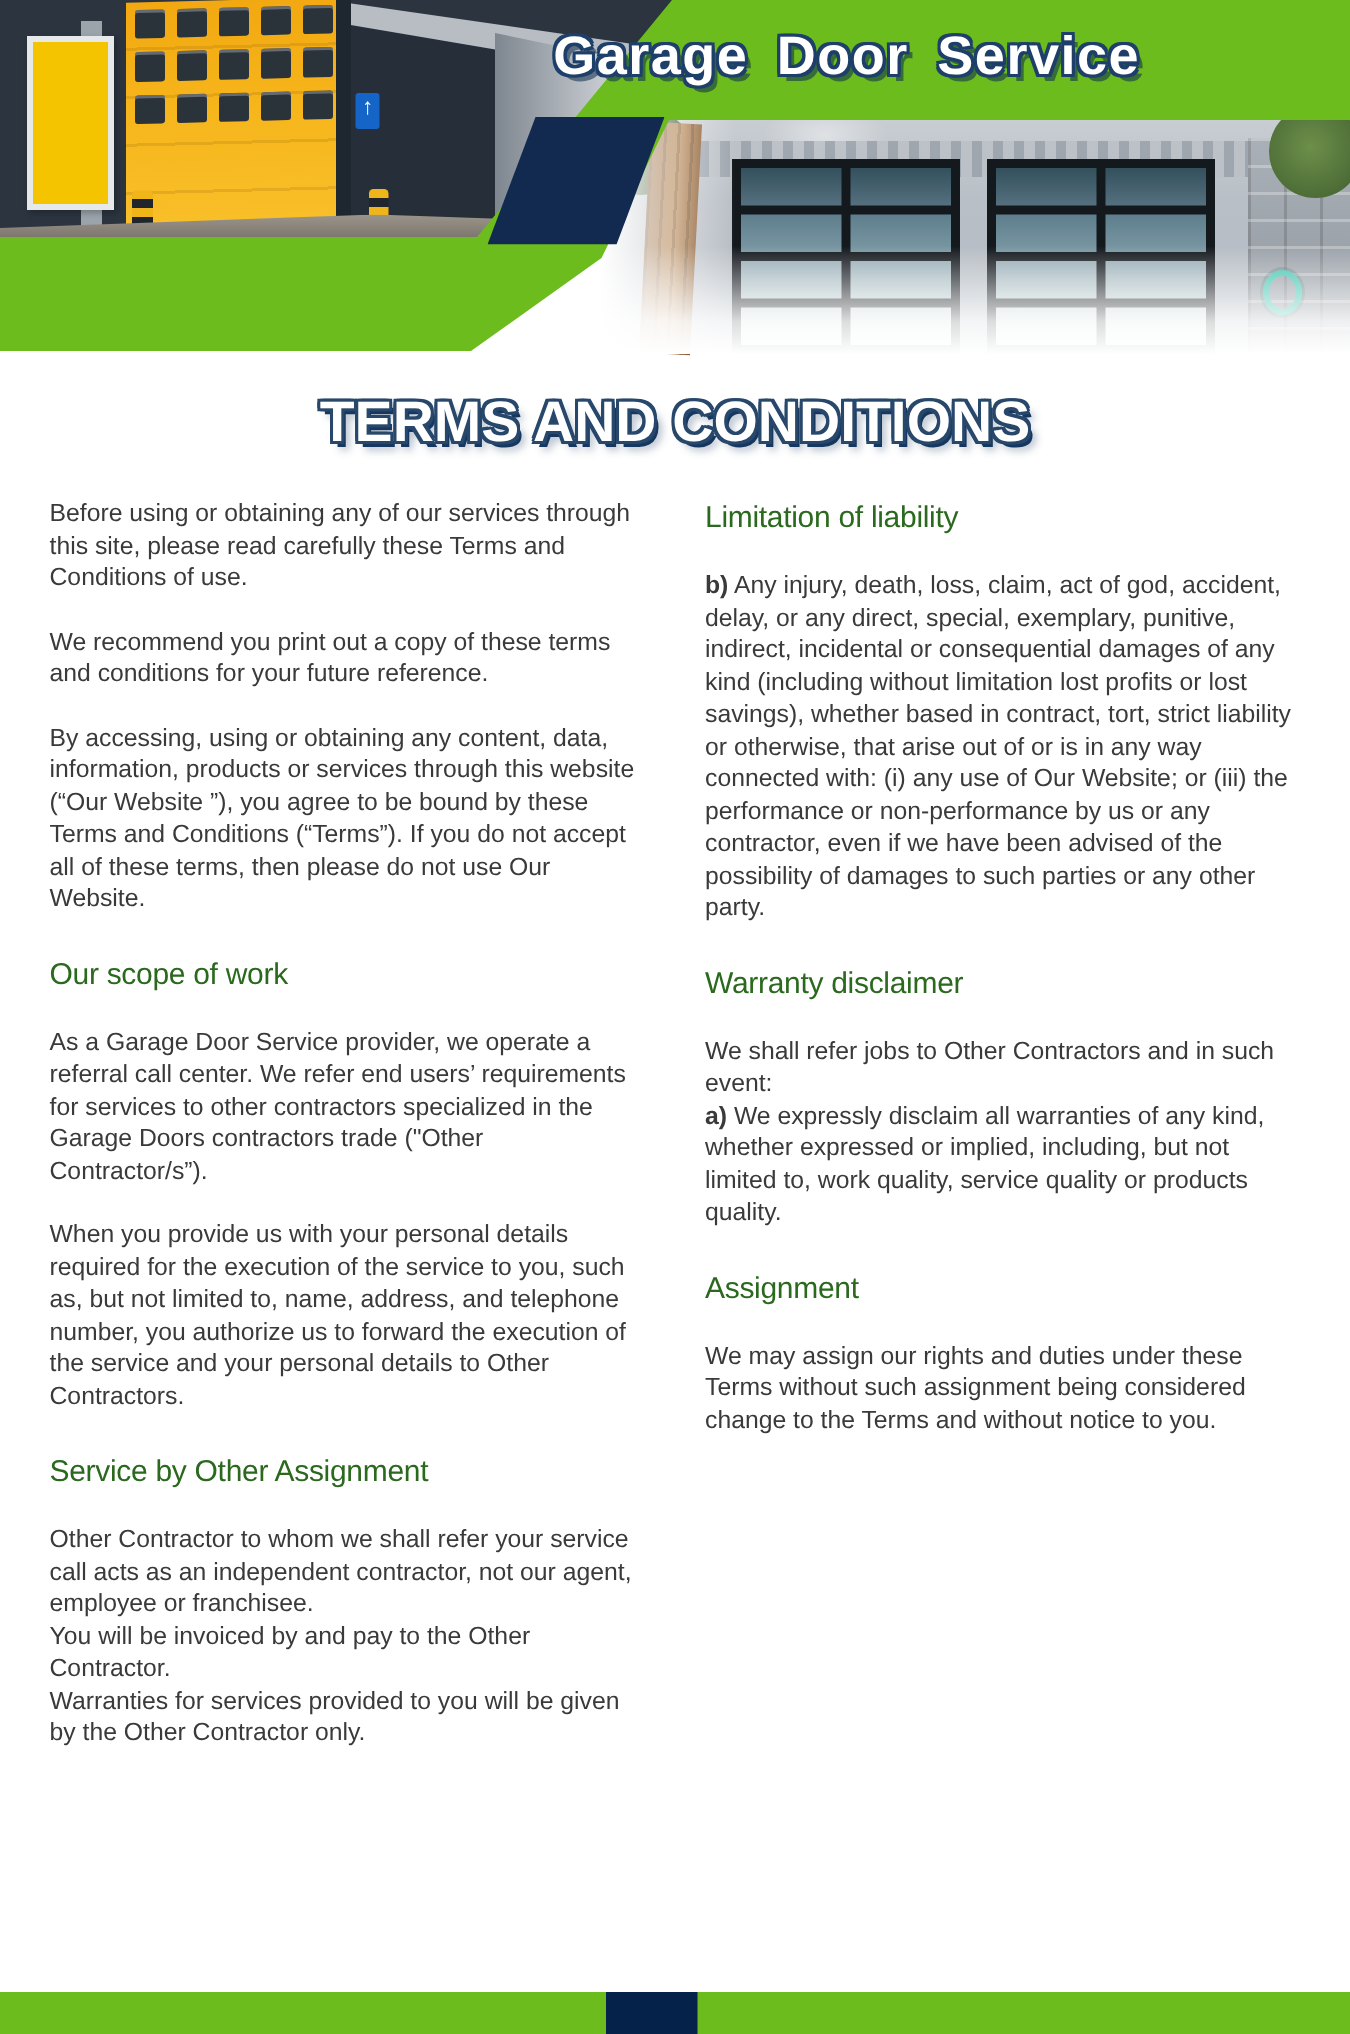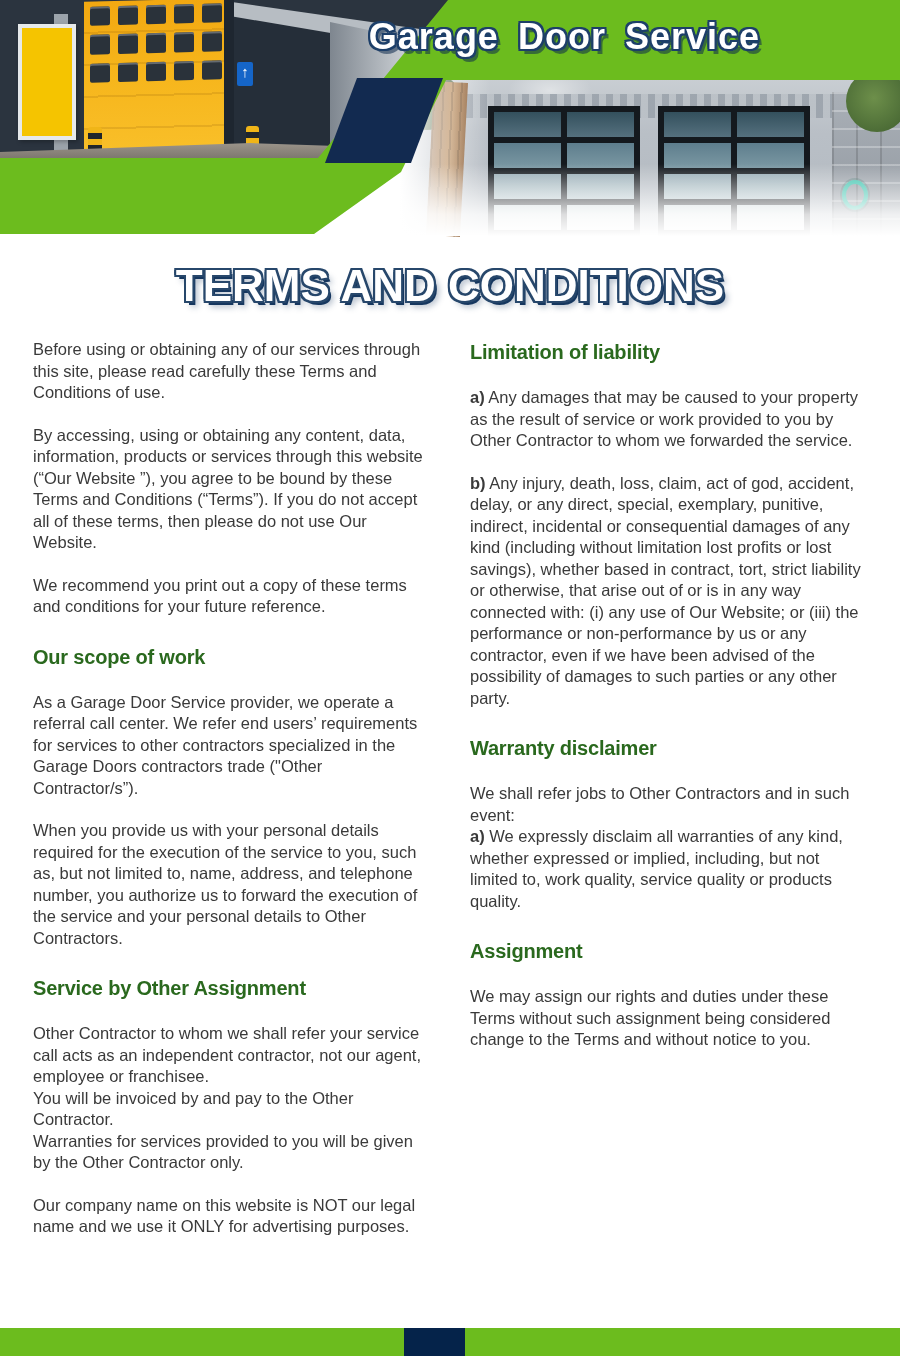--- a/index.html
+++ b/index.html
@@ -89,35 +89,35 @@
     clip-path:polygon(357px 78px,443px 78px,411px 163px,325px 163px); }
 
   .brand { position:absolute; top:16px; right:32px; z-index:4;
     font-size:36px; font-weight:bold; letter-spacing:1px; word-spacing:8px; color:#ffffff;
     text-shadow:
       -2px -2px 0 #1d3f69, 2px -2px 0 #1d3f69, -2px 2px 0 #1d3f69, 2px 2px 0 #1d3f69,
       0 -2px 0 #1d3f69, 0 2px 0 #1d3f69, -2px 0 0 #1d3f69, 2px 0 0 #1d3f69,
       4px 5px 0 rgba(13,42,77,.55); }
 
   
-  .page-title { margin:24px auto 0; text-align:center; font-size:44px; font-weight:bold;
+  .page-title { margin:24px auto 0; text-align:center; font-size:38px; font-weight:bold;
     letter-spacing:0; color:#ffffff;
     text-shadow:
       -2px -2px 0 #27476b, 2px -2px 0 #27476b, -2px 2px 0 #27476b, 2px 2px 0 #27476b,
       0 -2px 0 #27476b, 0 2px 0 #27476b, -2px 0 0 #27476b, 2px 0 0 #27476b,
       3px 4px 0 #16375f, 5px 6px 6px rgba(22,55,95,.35); }
 
   
   .columns { display:flex; gap:40px; padding:28px 33px 0 33px; }
   .col { width:405px; }
   .body-text { font-size:16.5px; line-height:21.5px; color:var(--text,#3a3a3a);
     margin:0 0 21px; white-space:pre-line; }
   .body-text.tight { margin-bottom:0; }
   .body-text b { font-weight:bold; }
-  .sec-heading { font-size:20px; line-height:26px; font-weight:bold; color:var(--hgreen,#2a691e);
+  .sec-heading { font-size:20px; line-height:26px; font-weight:normal; color:var(--hgreen,#2a691e);
     letter-spacing:-0.2px; margin:26px 0 22px; }
   .col > :first-child { margin-top:0; }
 
   
   .footer { position:absolute; left:0; bottom:0; width:900px; height:28px;
     background:var(--green,#6cbc1e); z-index:5; }
   .footer-accent { position:absolute; left:404px; top:0; width:61px; height:28px;
     background:var(--navy,#05234a); }
 </style>
 </head>
@@ -193,34 +193,32 @@
     <div class="navy-slab"></div>
 
     <div class="brand">Garage Door Service</div>
   </div>
 
   <h1 class="page-title">TERMS AND CONDITIONS</h1>
 
   <div class="columns">
     <section class="col" id="col-left">
         <p class="body-text">Before using or obtaining any of our services through this site, please read carefully these Terms and Conditions of use.</p>
+        <p class="body-text">We recommend you print out a copy of these terms and conditions for your future reference.</p>
         <p class="body-text">By accessing, using or obtaining any content, data, information, products or services through this website (“Our Website ”), you agree to be bound by these Terms and Conditions (“Terms”). If you do not accept all of these terms, then please do not use Our Website.</p>
-        <p class="body-text">We recommend you print out a copy of these terms and conditions for your future reference.</p>
         <h3 class="sec-heading">Our scope of work</h3>
         <p class="body-text">As a Garage Door Service provider, we operate a referral call center. We refer end users’ requirements for services to other contractors specialized in the Garage Doors contractors trade ("Other Contractor/s”).</p>
         <p class="body-text">When you provide us with your personal details required for the execution of the service to you, such as, but not limited to, name, address, and telephone number, you authorize us to forward the execution of the service and your personal details to Other Contractors.</p>
         <h3 class="sec-heading">Service by Other Assignment</h3>
         <p class="body-text">Other Contractor to whom we shall refer your service call acts as an independent contractor, not our agent, employee or franchisee.
 You will be invoiced by and pay to the Other Contractor.
 Warranties for services provided to you will be given by the Other Contractor only.</p>
-        <p class="body-text">Our company name on this website is NOT our legal name and we use it ONLY for advertising purposes.</p>
       </section>
     <section class="col" id="col-right">
         <h3 class="sec-heading">Limitation of liability</h3>
-        <p class="body-text"><b>a)</b> Any damages that may be caused to your property as the result of service or work provided to you by Other Contractor to whom we forwarded the service.</p>
         <p class="body-text"><b>b)</b> Any injury, death, loss, claim, act of god, accident, delay, or any direct, special, exemplary, punitive, indirect, incidental or consequential damages of any kind (including without limitation lost profits or lost savings), whether based in contract, tort, strict liability or otherwise, that arise out of or is in any way connected with: (i) any use of Our Website; or (iii) the performance or non-performance by us or any contractor, even if we have been advised of the possibility of damages to such parties or any other party.</p>
         <h3 class="sec-heading">Warranty disclaimer</h3>
         <p class="body-text tight">We shall refer jobs to Other Contractors and in such event:</p>
         <p class="body-text tight"><b>a)</b> We expressly disclaim all warranties of any kind, whether expressed or implied, including, but not limited to, work quality, service quality or products quality.</p>
         <h3 class="sec-heading">Assignment</h3>
         <p class="body-text">We may assign our rights and duties under these Terms without such assignment being considered change to the Terms and without notice to you.</p>
       </section>
   </div>
 
   <div class="footer">

